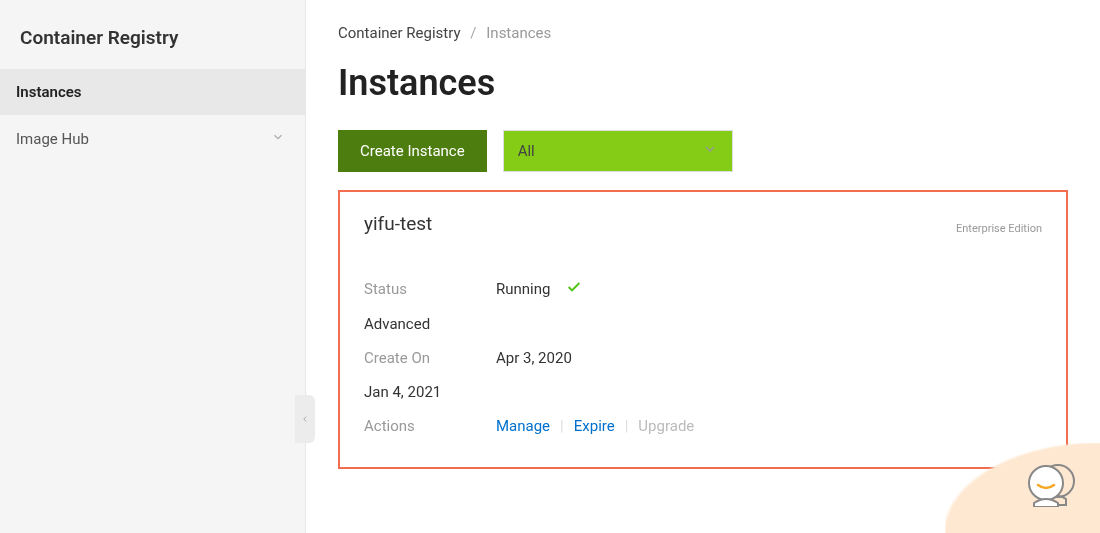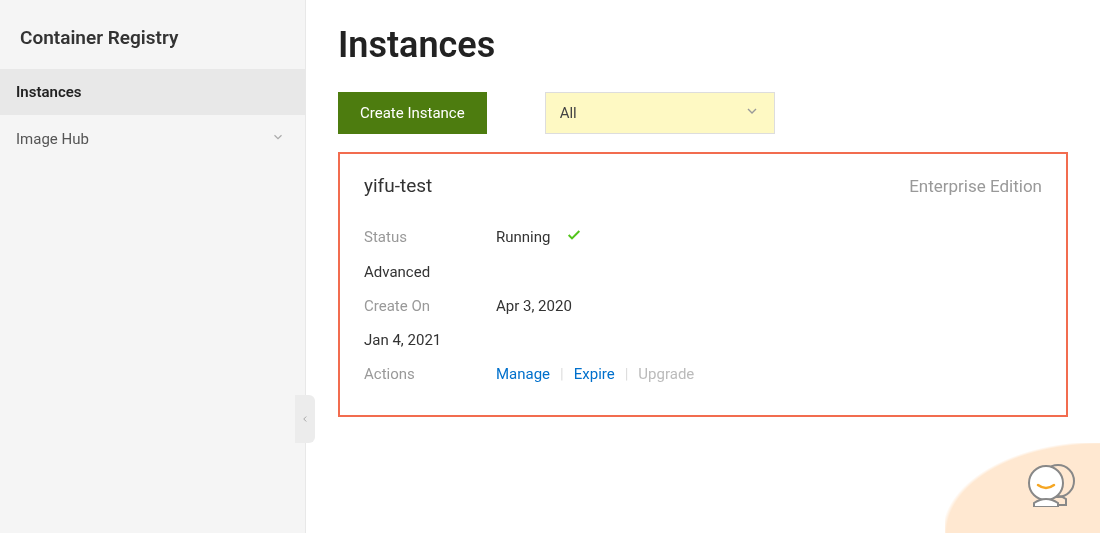--- a/index.html
+++ b/index.html
@@ -85,41 +85,40 @@
     .select-filter {
       border: 1px solid #ddd;
       padding: 10px 14px;
       display: flex;
       align-items: center;
       justify-content: space-between;
       width: 230px;
       font-size: 15px;
       color: #444;
       cursor: pointer;
-      background: #fef9c3;
-      margin-left: 42px;
+      background: #84cc16;
     }
     .card {
       border: 2px solid #f26c4f;
       padding: 20px 24px 24px 24px;
       position: relative;
     }
     .card-header {
       display: flex;
       justify-content: space-between;
-      align-items: center;
-      margin-bottom: 22px;
+      align-items: flex-end;
+      margin-bottom: 36px;
     }
     .card-title {
       font-size: 19px;
       font-weight: 400;
       color: #333;
     }
     .card-edition {
-      font-size: 17px;
+      font-size: 11px;
       color: #999;
     }
     .card-row {
       display: flex;
       align-items: center;
       padding: 8px 0;
       font-size: 15px;
     }
     .card-label {
       color: #999;
@@ -205,20 +204,25 @@
   </div>
 </div>
 
 <div class="collapse-handle">
   <svg width="10" height="14" viewBox="0 0 24 24" fill="none" stroke="#999" stroke-width="2">
       <polyline points="15 18 9 12 15 6"></polyline>
     </svg>
 </div>
 
 <div class="main">
+  <div class="breadcrumb">
+    <span>Container Registry</span>
+    <span class="breadcrumb-sep">/</span>
+    <span class="breadcrumb-current">Instances</span>
+  </div>
 
   <h1 class="page-title">Instances</h1>
 
   <div class="toolbar">
     <button class="btn-primary">Create Instance</button>
     <div class="select-filter">
       <span>All</span>
       <span>
         <svg width="16" height="16" viewBox="0 0 24 24" fill="none" stroke="#999" stroke-width="2">
             <polyline points="6 9 12 15 18 9"></polyline>

